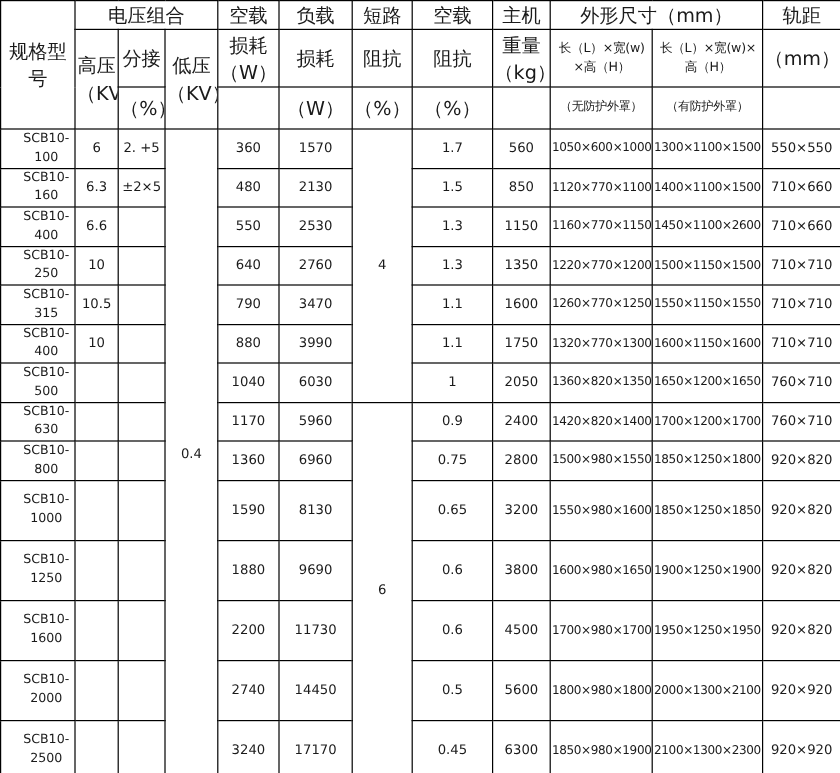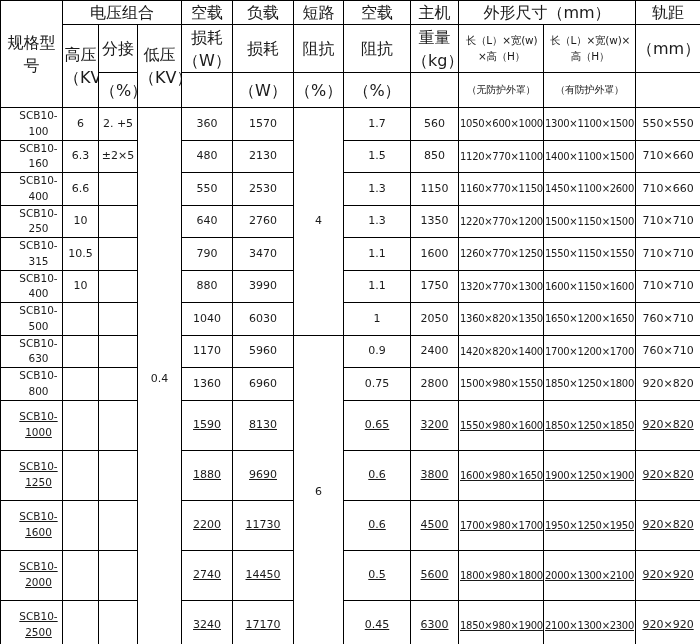--- a/index.html
+++ b/index.html
@@ -11,21 +11,21 @@
     text-align:center;
     vertical-align:middle;
     white-space:pre-line;
     overflow:hidden;
     font-weight:normal;
     color:#1a1a1a;
   }
   th{font-size:16px;line-height:1.45;}
   td{font-size:11px;line-height:1.5;}
   .hA{height:24px;} .hB{height:48px;} .hC{height:35px;}
-  .rs{height:32px;} .rd{height:50px;text-decoration:underline;}
+  .rs{height:32px;} .rd{height:50px;}
   .mdl{font-size:10.5px;padding-left:15px;}
   .dim{font-size:10px;letter-spacing:-0.3px;}
   .dimhead{font-size:10.5px;text-align:center;padding-left:2px;letter-spacing:-0.2px;}
   .note{font-size:10px;letter-spacing:-0.2px;}
 </style>
 </head>
 <body>
 
 <table>
   <colgroup>

